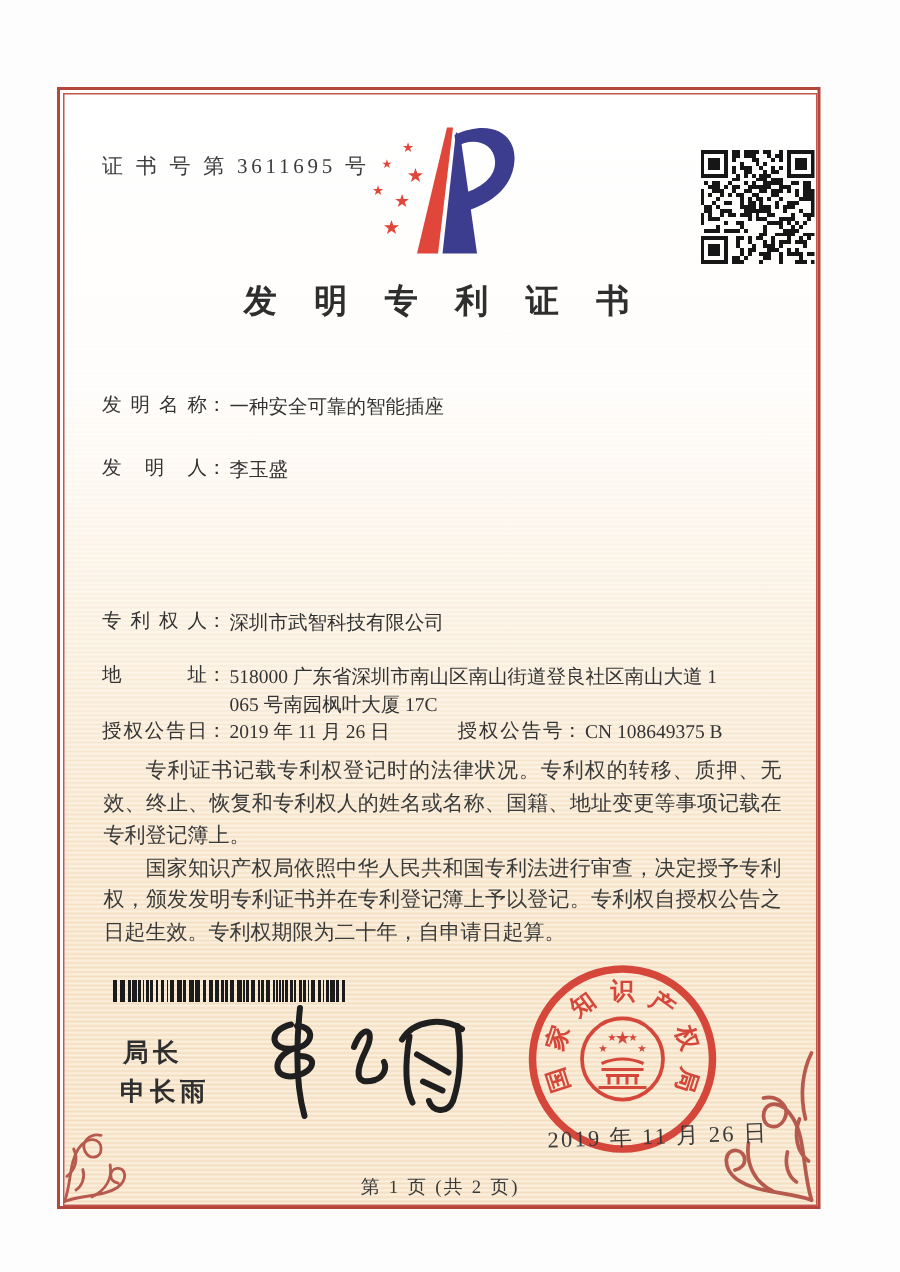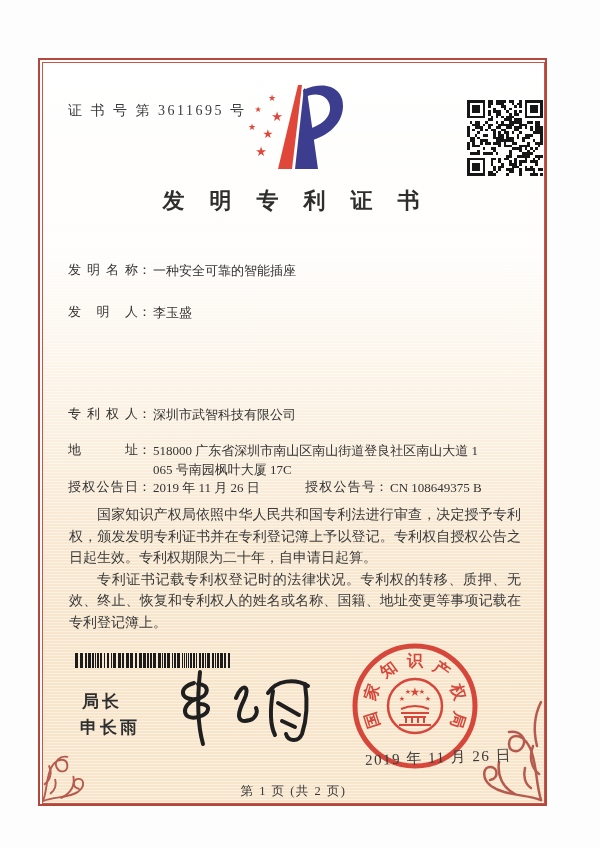--- a/index.html
+++ b/index.html
@@ -392,22 +392,22 @@
       </div>
       <div class="abs row" style="top:378px">
         <span class="lbl">地址</span><span class="colon">：</span><span class="val"><span style="display:block">518000 广东省深圳市南山区南山街道登良社区南山大道 1</span><span style="display:block">065 号南园枫叶大厦 17C</span></span>
       </div>
       <div class="abs row" style="top:415px">
         <span class="lbl">授权公告日</span><span class="colon">：</span><span class="val">2019 年 11 月 26 日</span>
         <span class="pair2"><span class="lbl">授权公告号</span><span class="colon">：</span><span class="val">CN 108649375 B</span></span>
       </div>
 
       <div class="abs paras">
+        <p>专利证书记载专利权登记时的法律状况。专利权的转移、质押、无效、终止、恢复和专利权人的姓名或名称、国籍、地址变更等事项记载在专利登记簿上。</p>
         <p>国家知识产权局依照中华人民共和国专利法进行审查，决定授予专利权，颁发发明专利证书并在专利登记簿上予以登记。专利权自授权公告之日起生效。专利权期限为二十年，自申请日起算。</p>
-        <p>专利证书记载专利权登记时的法律状况。专利权的转移、质押、无效、终止、恢复和专利权人的姓名或名称、国籍、地址变更等事项记载在专利登记簿上。</p>
       </div>
 
       <div class="abs barcode">
         <svg viewBox="0 0 158 15" width="158" height="15" fill="#1b1b1b" shape-rendering="crispEdges">
           <g id="barcode-bars">
               <rect x="0" y="0" width="3" height="15"></rect>
               <rect x="5" y="0" width="3" height="15"></rect>
               <rect x="10" y="0" width="2" height="15"></rect>
               <rect x="13" y="0" width="3" height="15"></rect>
               <rect x="17" y="0" width="2" height="15"></rect>

